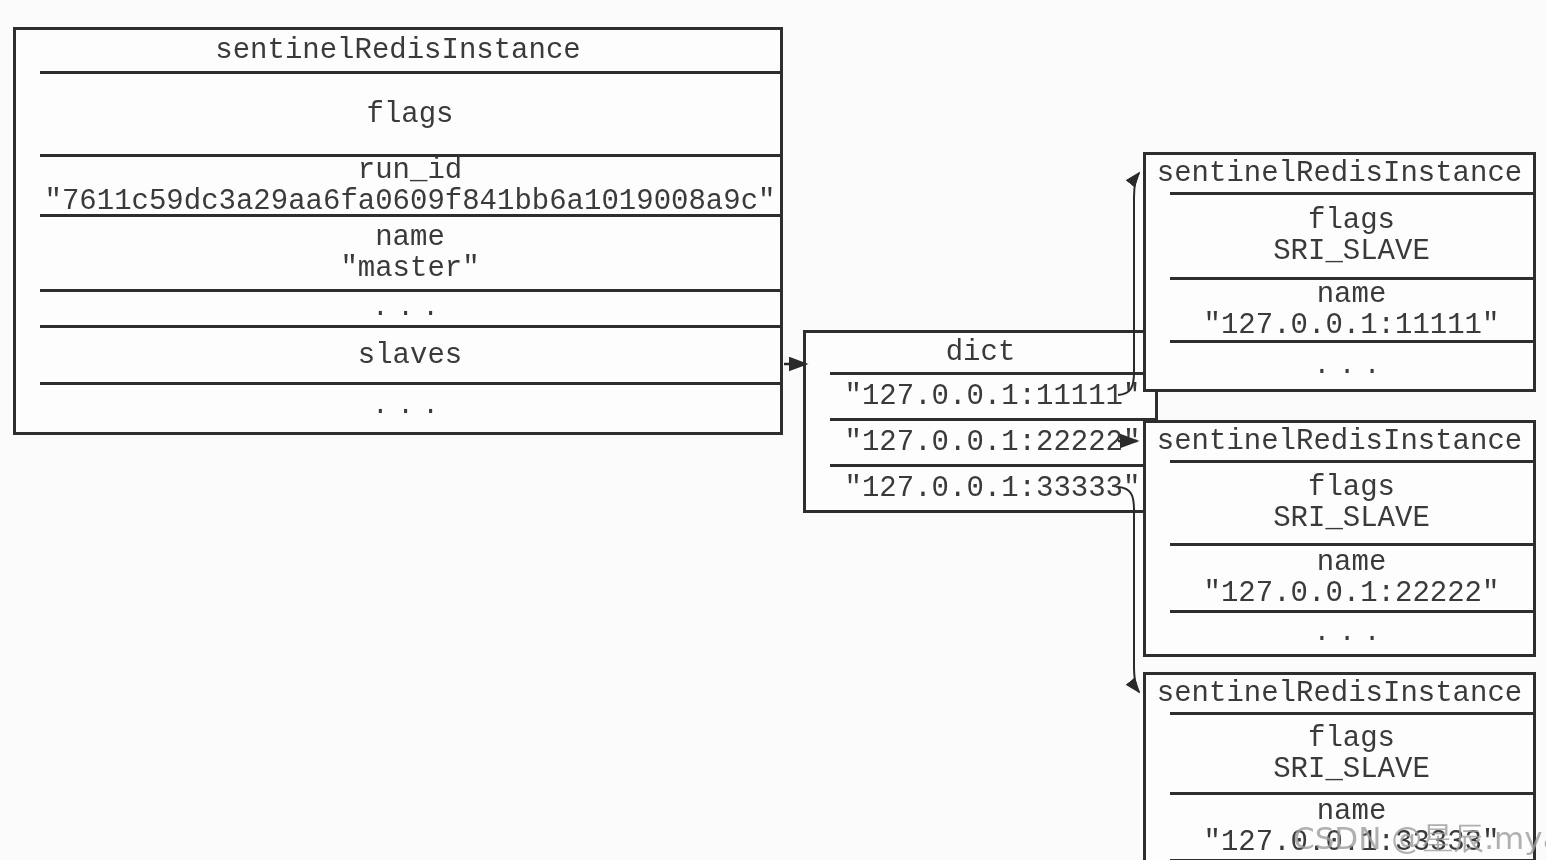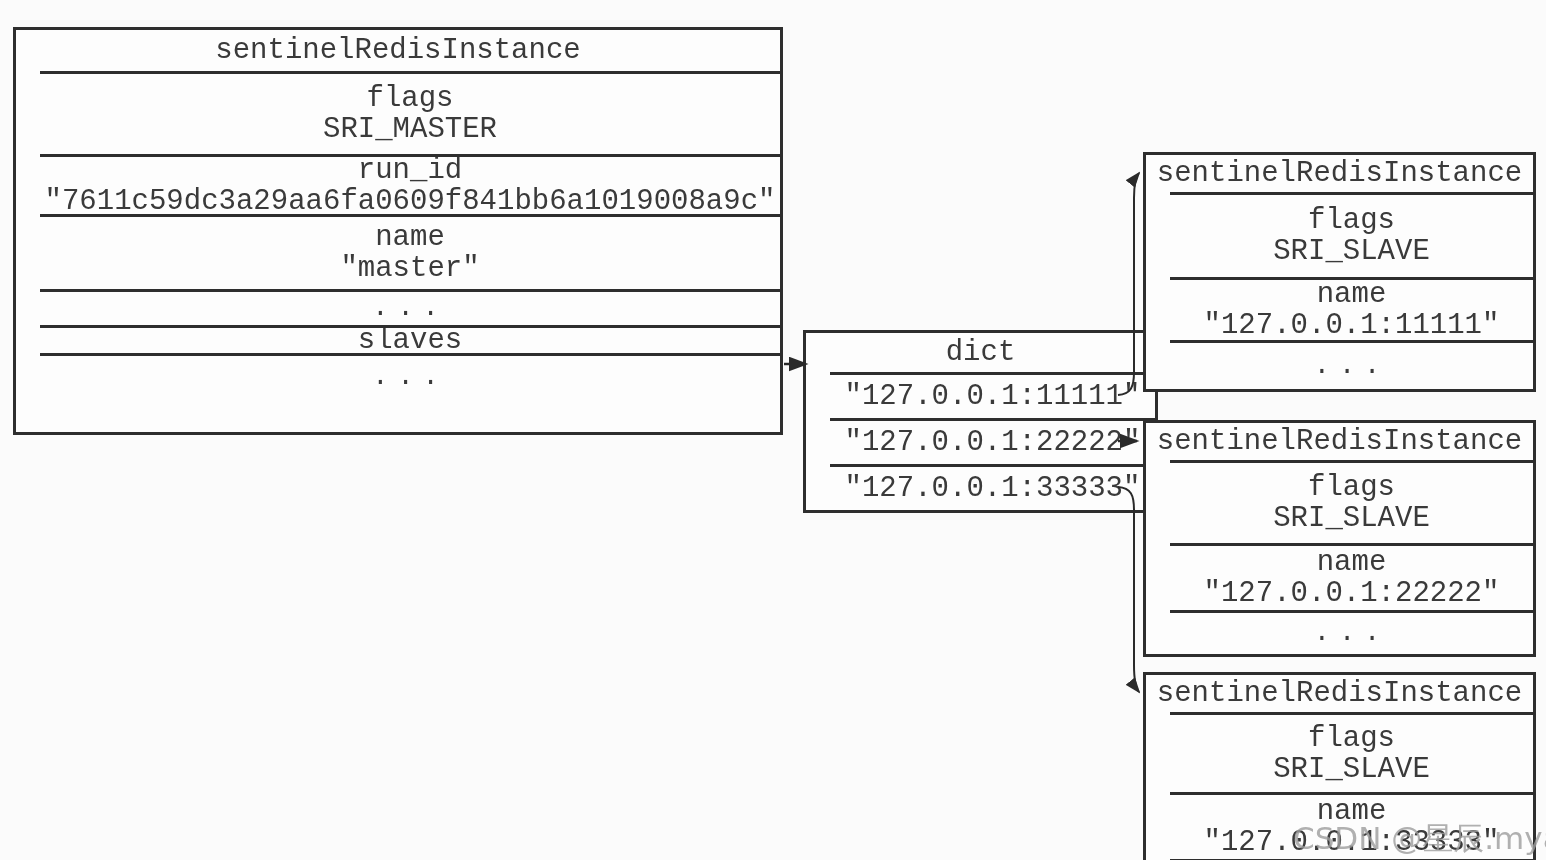--- a/index.html
+++ b/index.html
@@ -21,21 +21,21 @@
     display:flex;flex-direction:column;
     align-items:center;justify-content:center;
     font-size:29px;line-height:31px;
     white-space:nowrap;overflow:hidden;
     text-align:center;
   }
   .row + .row{border-top:3px solid #2e2e2e;margin-left:24px;}
   .dots{letter-spacing:9px;font-size:27px;}
   
   .master .r0{height:41px}.master .r1{height:83px}.master .r2{height:60px}
-  .master .r3{height:75px}.master .r4{height:36px}.master .r5{height:28px}
+  .master .r3{height:75px}.master .r4{height:36px}.master .r5{height:57px}
   .master .r6{height:45px}
   
   .dict .r0{height:39px}.dict .rk{height:46px}
   
   .slave1 .r0{height:37px}.slave1 .r1{height:85px}.slave1 .r2{height:63px}.slave1 .r3{height:49px}
   .slave2 .r0{height:37px}.slave2 .r1{height:83px}.slave2 .r2{height:67px}.slave2 .r3{height:44px}
   .slave3 .r0{height:37px}.slave3 .r1{height:80px}.slave3 .r2{height:67px}.slave3 .r3{height:44px}
   .arrows{position:absolute;inset:0;pointer-events:none;}
   .watermark{
     position:absolute;left:1293px;top:818px;
@@ -46,21 +46,20 @@
 </style>
 </head>
 <body>
 
 <div class="stage">
 
   <div class="box master" style="left:13px;top:27px;width:770px;height:408px;">
     <div class="row r0">sentinelRedisInstance</div>
     <div class="row r1">
       <div>flags</div>
-      <div>SRI_MASTER</div>
     </div>
     <div class="row r2">
       <div>run_id</div>
       <div>"7611c59dc3a29aa6fa0609f841bb6a1019008a9c"</div>
     </div>
     <div class="row r3">
       <div>name</div>
       <div>"master"</div>
     </div>
     <div class="row r4 dots">...</div>

